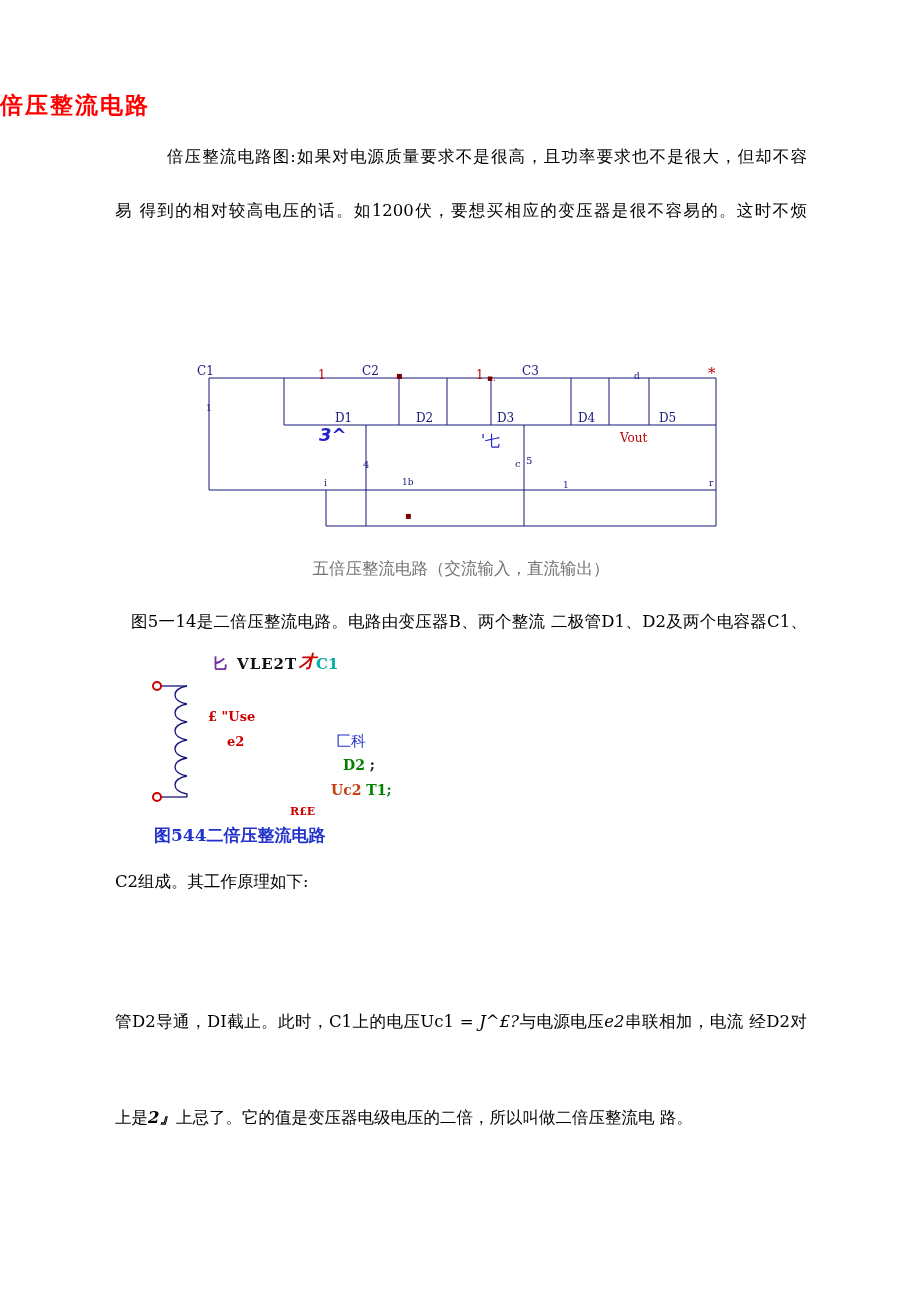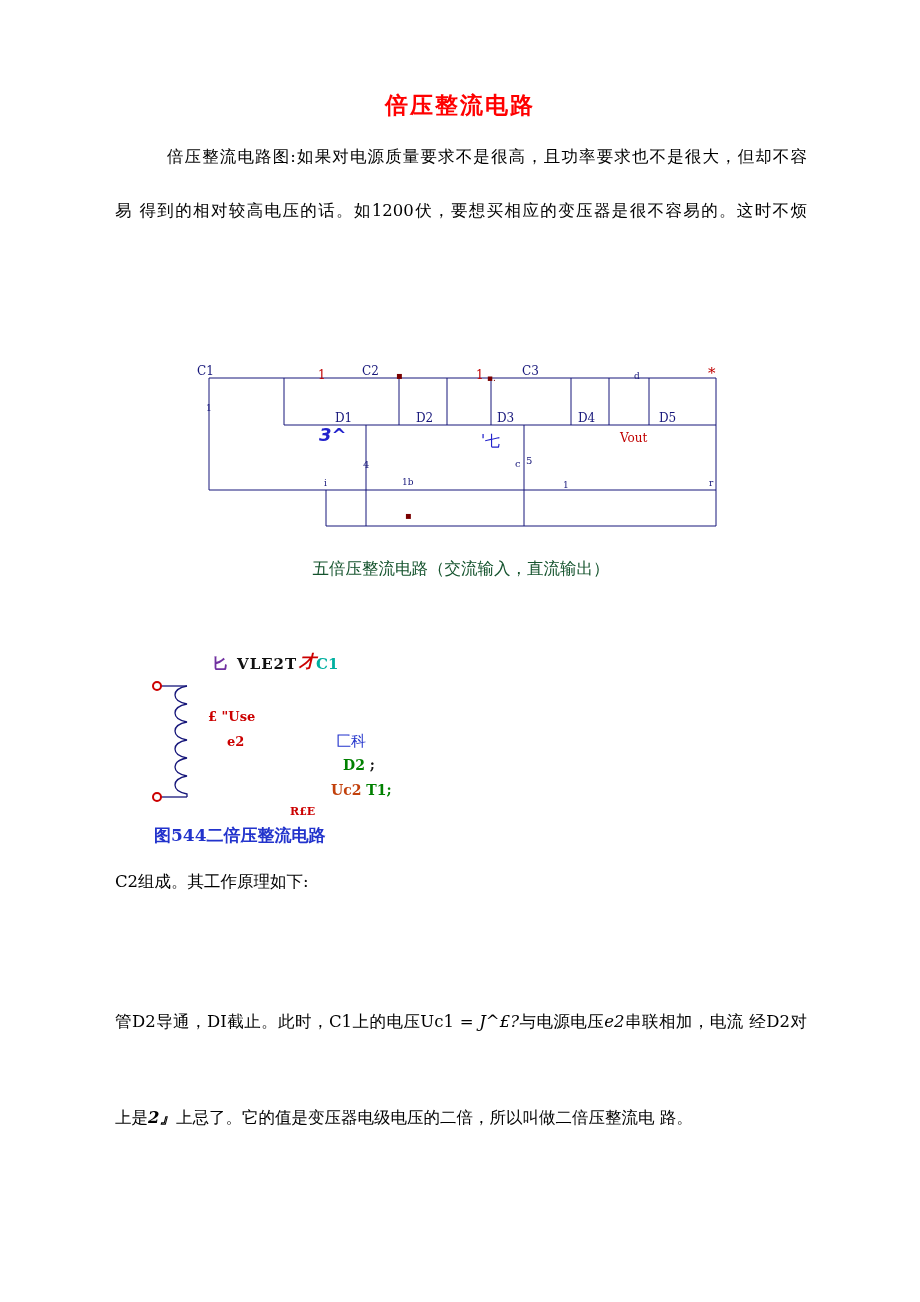--- a/index.html
+++ b/index.html
@@ -4,21 +4,21 @@
 <style>
   * { margin:0; padding:0; box-sizing:border-box; }
   html,body { background:#ffffff; }
   .page {
     position:relative; width:920px; height:1302px; background:#ffffff;
     font-family:"DejaVu Serif","Liberation Serif",serif; color:#000;
     overflow:hidden; margin:0 auto;
   }
   .doc-title {
     position:absolute; top:90px; left:0; width:920px;
-    text-align:center; font-size:23px; font-weight:bold; color:#ff0000;
+    font-size:23px; font-weight:bold; color:#ff0000;
     letter-spacing:2px;
   }
   .tline {
     position:absolute; left:115px; width:692px;
     font-size:16.5px; line-height:22px; color:#000;
   }
   .jl { text-align:justify; text-align-last:justify; text-justify:inter-character; }
   .ind2 { text-indent:52px; }
   .ind05 { text-indent:16px; }
   .i  { font-style:italic; }
@@ -37,21 +37,21 @@
   .f2-model  { color:#111111; font-weight:bold; font-size:15px; letter-spacing:1px; }
   .f2-tick   { color:#cc0000; font-weight:bold; font-style:italic; font-size:17px; }
   .f2-teal   { color:#00b0a0; font-weight:bold; font-size:15px; }
   .f2-red    { color:#cc0000; font-weight:bold; font-size:13px; }
   .f2-blue   { color:#2233cc; font-size:15px; }
   .f2-green  { color:#008000; font-weight:bold; font-size:14px; }
   .f2-dark   { color:#111111; font-weight:bold; font-size:14px; }
   .f2-caption{ position:absolute; color:#2233cc; font-weight:bold; font-size:17px; }
   .fig1-caption {
     position:absolute; top:558px; left:115px; width:692px;
-    text-align:center; font-size:16.5px; color:#14532d;
+    text-align:center; font-size:16.5px; color:#737373;
   }
 </style>
 </head>
 <body>
 
 <div class="page">
 
   <div class="doc-title">倍压整流电路</div>
 
   <div class="tline jl ind2" style="top:146px">倍压整流电路图:如果对电源质量要求不是很高，且功率要求也不是很大，但却不容</div>
@@ -101,20 +101,21 @@
     <span class="lb small" style="left:511px; top:97px">c</span>
     <span class="lb tiny" style="left:320px; top:117px">i</span>
     <span class="lb tiny" style="left:398px; top:116px">1b</span>
     <span class="lb tiny" style="left:559px; top:119px">1</span>
     <span class="lb tiny" style="left:705px; top:117px">r</span>
     <span class="lb dkred small" style="left:401px; top:149px">▪</span>
   </div>
 
   <div class="fig1-caption">五倍压整流电路（交流输入，直流输出）</div>
 
+  <div class="tline jl ind05" style="top:611px">图5一14是二倍压整流电路。电路由变压器B、两个整流 二极管D1、D2及两个电容器C1、</div>
 
   <div class="fig" style="top:648px; height:205px">
     <svg width="920" height="205" viewBox="0 0 920 205">
       <g stroke="#16167a" stroke-width="1.3" fill="none">
         <path d="M157,38 H183"></path>
         <path d="M183,38 C167,41 167,53 183,56 C167,59 167,71 183,74 C167,77 167,89 183,92 C167,95 167,107 183,110 C167,113 167,125 183,128 C167,131 167,143 183,146 L183,149"></path>
         <path d="M157,149 H183"></path>
       </g>
       <g stroke="#cc0000" stroke-width="2" fill="none">
         <circle cx="153" cy="38" r="4"></circle>

